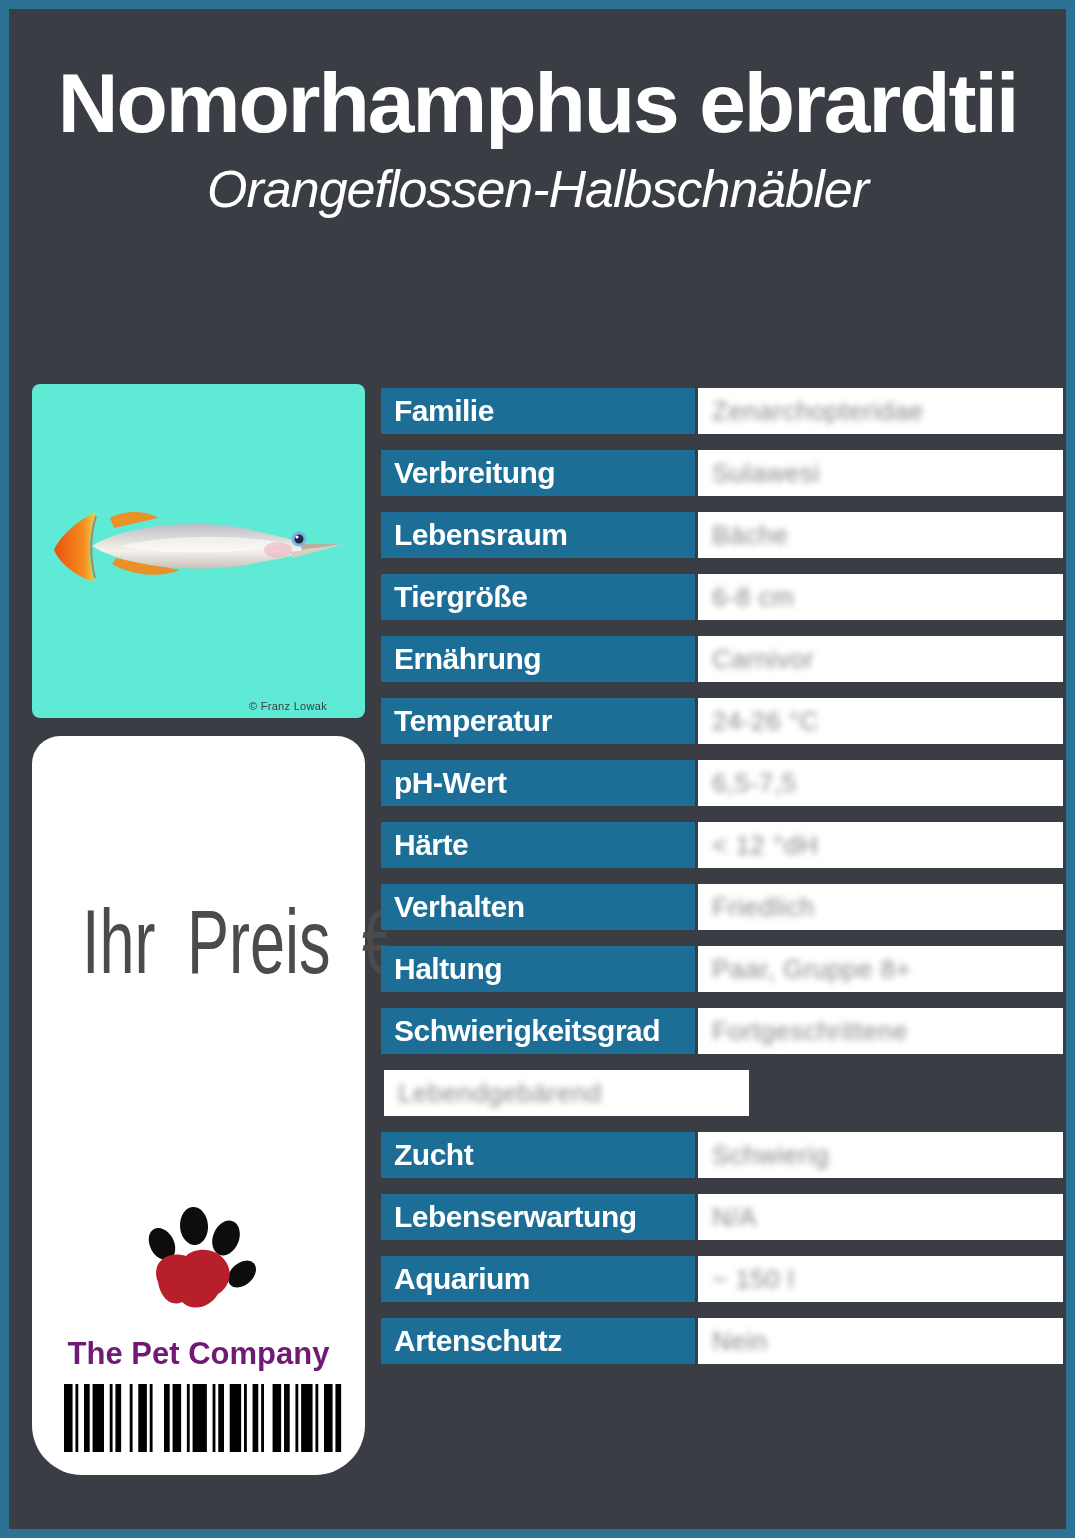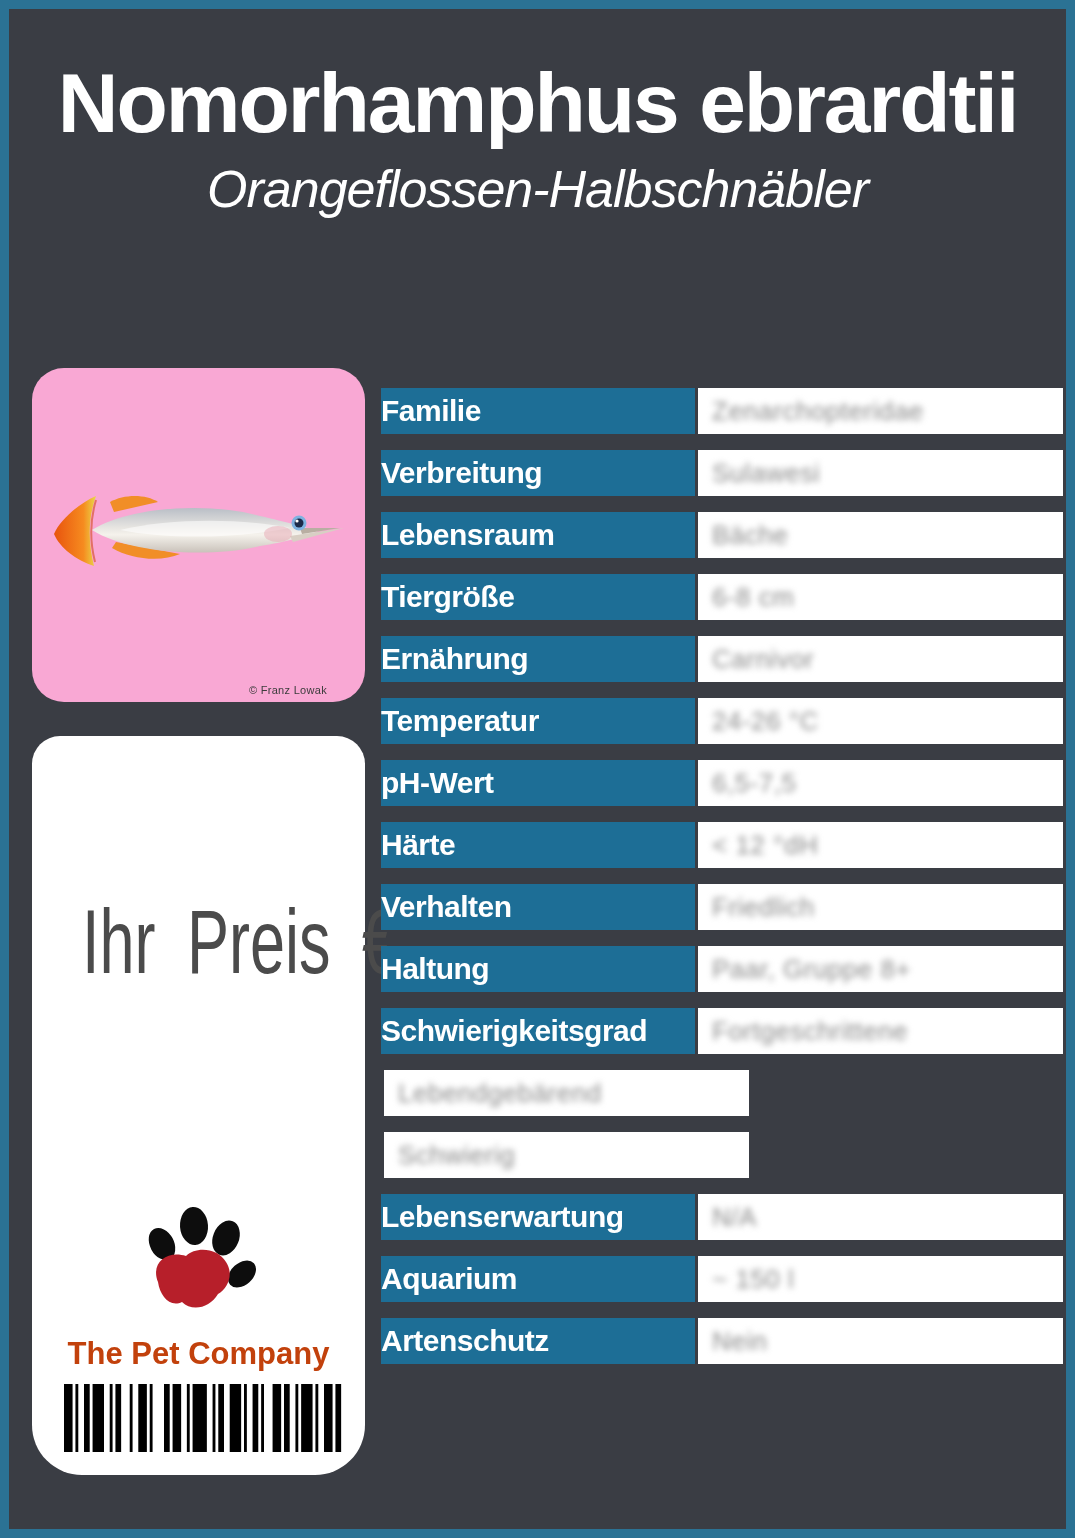--- a/index.html
+++ b/index.html
@@ -15,52 +15,52 @@
   
   .header{position:absolute;top:52px;left:0;right:0;text-align:center;color:#ffffff;}
   .header h1{
     margin:0;font-size:84px;font-weight:bold;letter-spacing:-2px;line-height:1.0;
   }
   .header .subtitle{
     margin-top:14px;font-size:52px;font-style:italic;font-weight:normal;letter-spacing:-1px;
   }
   
   .photo-card{
-    position:absolute;left:23px;top:359px;width:333px;height:334px;
-    background:#f9a8d4;border-radius:32px;
+    position:absolute;left:23px;top:375px;width:333px;height:334px;
+    background:#5eead4;border-radius:8px;
   }
   .fish-svg{position:absolute;left:18px;top:122px;}
   .photo-credit{
     position:absolute;right:38px;bottom:6px;
     font-size:11px;color:#3c3c3c;letter-spacing:0.3px;
   }
   .price-card{
     position:absolute;left:23px;top:727px;width:333px;height:739px;
     background:#ffffff;border-radius:28px 28px 50px 50px;
   }
   .price-label{
     position:absolute;top:155px;left:0;width:100%;
     text-align:center;font-size:90px;color:#4b4b4b;
     white-space:nowrap;word-spacing:20px;
     transform:scaleX(0.70);transform-origin:50% 50%;
   }
   .logo{position:absolute;left:0;top:468px;width:100%;text-align:center;}
   .paw-svg{display:block;margin:0 auto;}
   .brand-name{
-    margin-top:4px;font-size:31px;font-weight:bold;color:#c2410c;letter-spacing:0px;
+    margin-top:4px;font-size:31px;font-weight:bold;color:#701a75;letter-spacing:0px;
   }
   .barcode-wrap{position:absolute;left:32px;top:648px;width:280px;height:68px;}
   
   .spec-table{position:absolute;left:372px;top:379px;width:682px;}
   .spec-row{display:flex;height:46px;margin-bottom:16px;}
   .spec-row:last-child{margin-bottom:16px;}
   .row-label{
     width:314px;background:#1d6e96;color:#ffffff;
     font-size:30px;font-weight:bold;
-    display:flex;align-items:center;
+    display:flex;align-items:center;padding-left:13px;
     letter-spacing:-0.5px;
   }
   .row-value{
     width:365px;margin-left:3px;background:#ffffff;
     display:flex;align-items:center;padding-left:14px;
     overflow:hidden;
   }
   .row-value span{
     font-size:26px;color:#8a8a8a;filter:blur(3px);letter-spacing:0.5px;white-space:nowrap;
   }
@@ -240,20 +240,21 @@
       </div>
     </div>
 
     <div class="spec-row">
       <div class="row-value">
         <span>Lebendgebärend</span>
       </div>
     </div>
 
     <div class="spec-row">
+      <div class="row-label">Zucht</div>
       <div class="row-value">
         <span>Schwierig</span>
       </div>
     </div>
 
     <div class="spec-row">
       <div class="row-label">Lebenserwartung</div>
       <div class="row-value">
         <span>N/A</span>
       </div>

